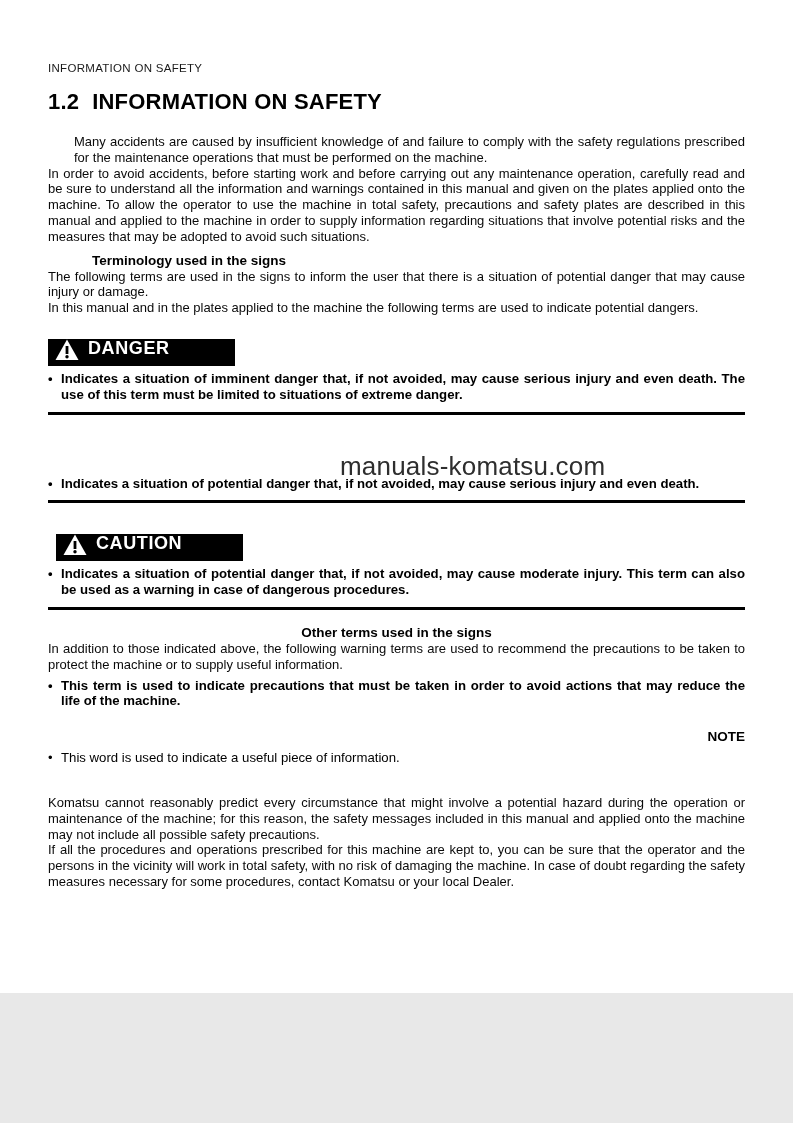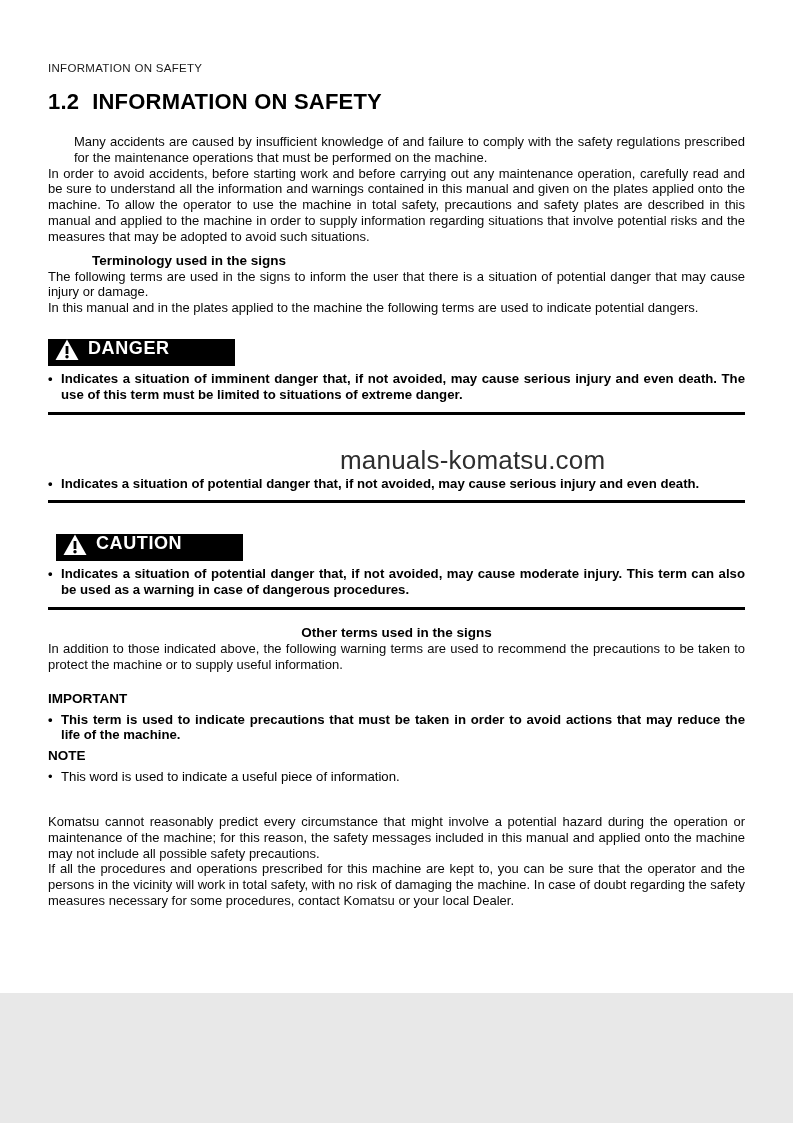--- a/index.html
+++ b/index.html
@@ -71,21 +71,21 @@
     font-weight: bold;
     font-size: 18px;
     letter-spacing: 0.6px;
     line-height: 1;
     padding-bottom: 2px;
   }
 
   .watermark {
     position: absolute;
     left: 292px;
-    top: 1px;
+    top: 7px;
     font-size: 26px;
     color: #2e2e2e;
     letter-spacing: 0.2px;
     white-space: nowrap;
   }
   .watermark:empty { display: none; }
 
   .bullet {
     display: flex;
     margin-top: 5px;
@@ -103,21 +103,21 @@
   .bullet .bullet-text { flex: 1; }
 
   .rule {
     border: none;
     border-top: 3px solid #000;
     margin-top: 9px;
   }
 
   .mt-other { margin-top: 14px; text-align: center; }
   .mt-important { margin-top: 17px; }
-  .mt-note { margin-top: 4px; }
+  .mt-note { margin-top: 19px; text-align: right; }
   .mt-closing { margin-top: 29px; }
 
   .footer-page-number {
     position: absolute;
     left: 46px;
     top: 1070px;
     font-size: 13.5px;
     font-weight: bold;
   }
   .footer-code {
@@ -189,21 +189,20 @@
   </div>
   <div class="bullet bold">
     <span class="dot">•</span>
     <span class="bullet-text">Indicates a situation of potential danger that, if not avoided, may cause moderate injury. This term can also be used as a warning in case of dangerous procedures.</span>
   </div>
   <hr class="rule">
 
   <h3 class="sub-heading mt-other">Other terms used in the signs</h3>
   <p class="body">In addition to those indicated above, the following warning terms are used to recommend the precautions to be taken to protect the machine or to supply useful information.</p>
 
-  <h3 class="sub-heading mt-important">IMPORTANT</h3>
   <div class="bullet bold">
     <span class="dot">•</span>
     <span class="bullet-text">This term is used to indicate precautions that must be taken in order to avoid actions that may reduce the life of the machine.</span>
   </div>
 
   <h3 class="sub-heading mt-note">NOTE</h3>
   <div class="bullet">
     <span class="dot">•</span>
     <span class="bullet-text">This word is used to indicate a useful piece of information.</span>
   </div>

